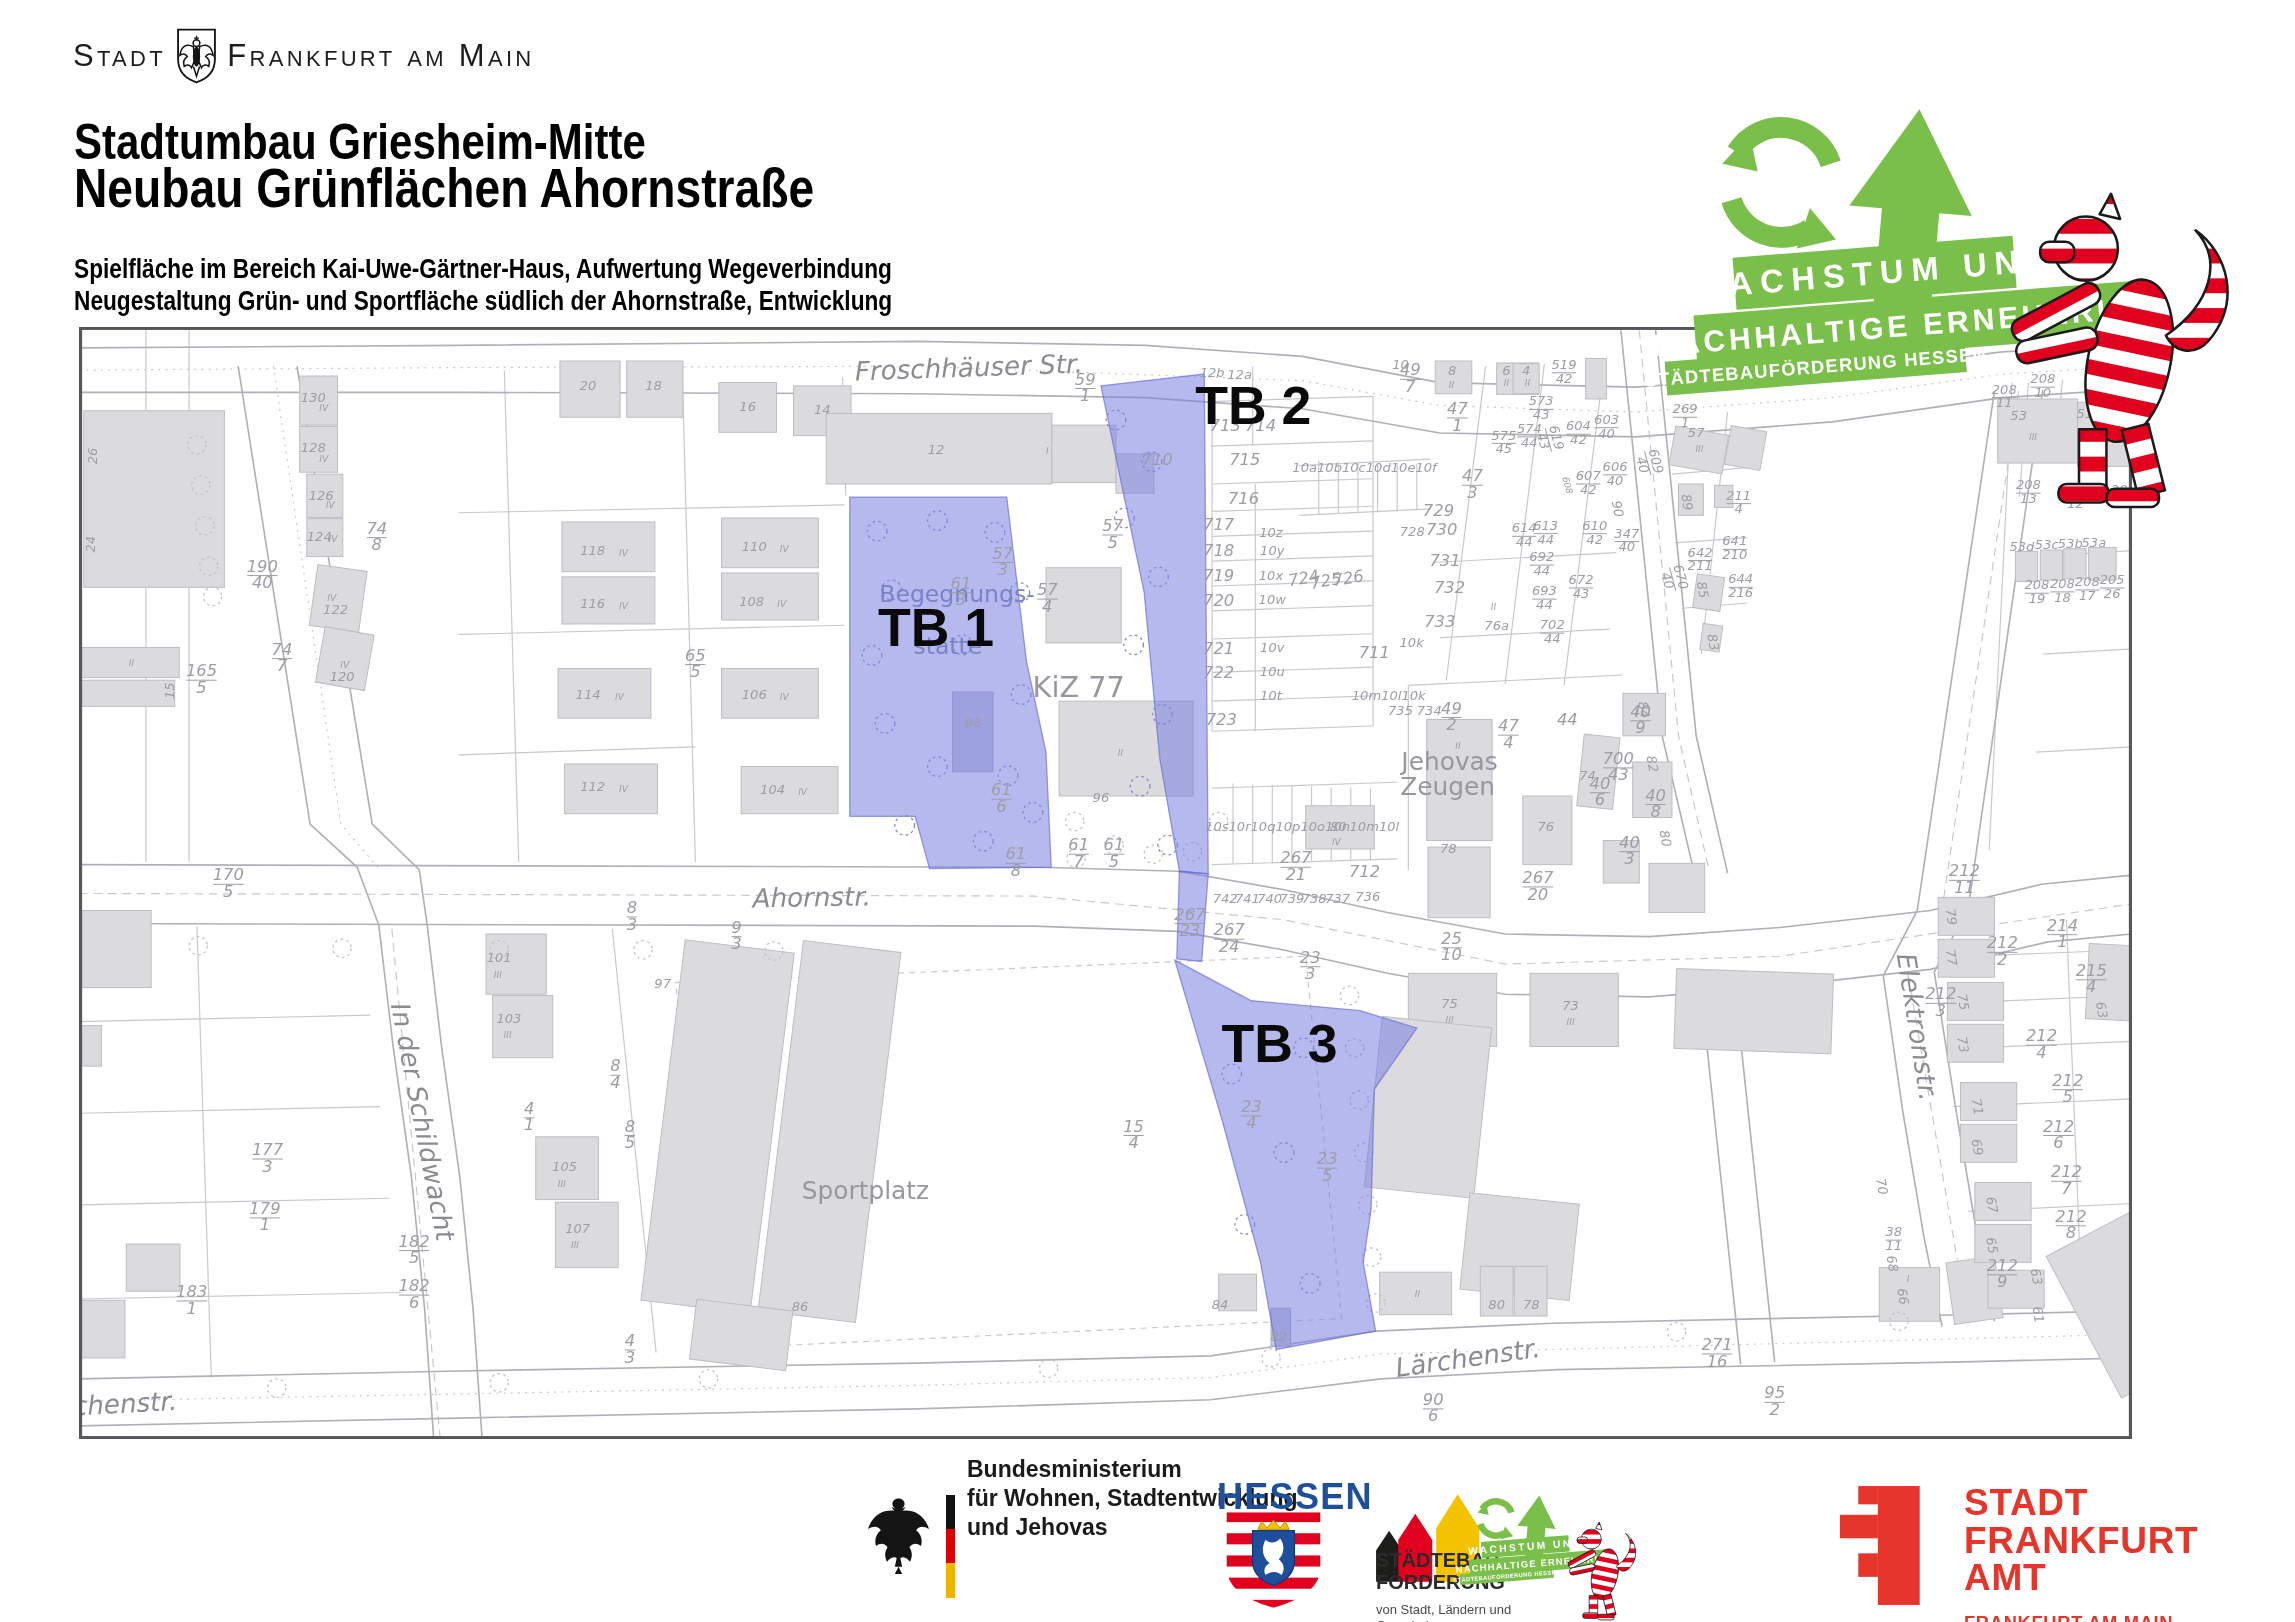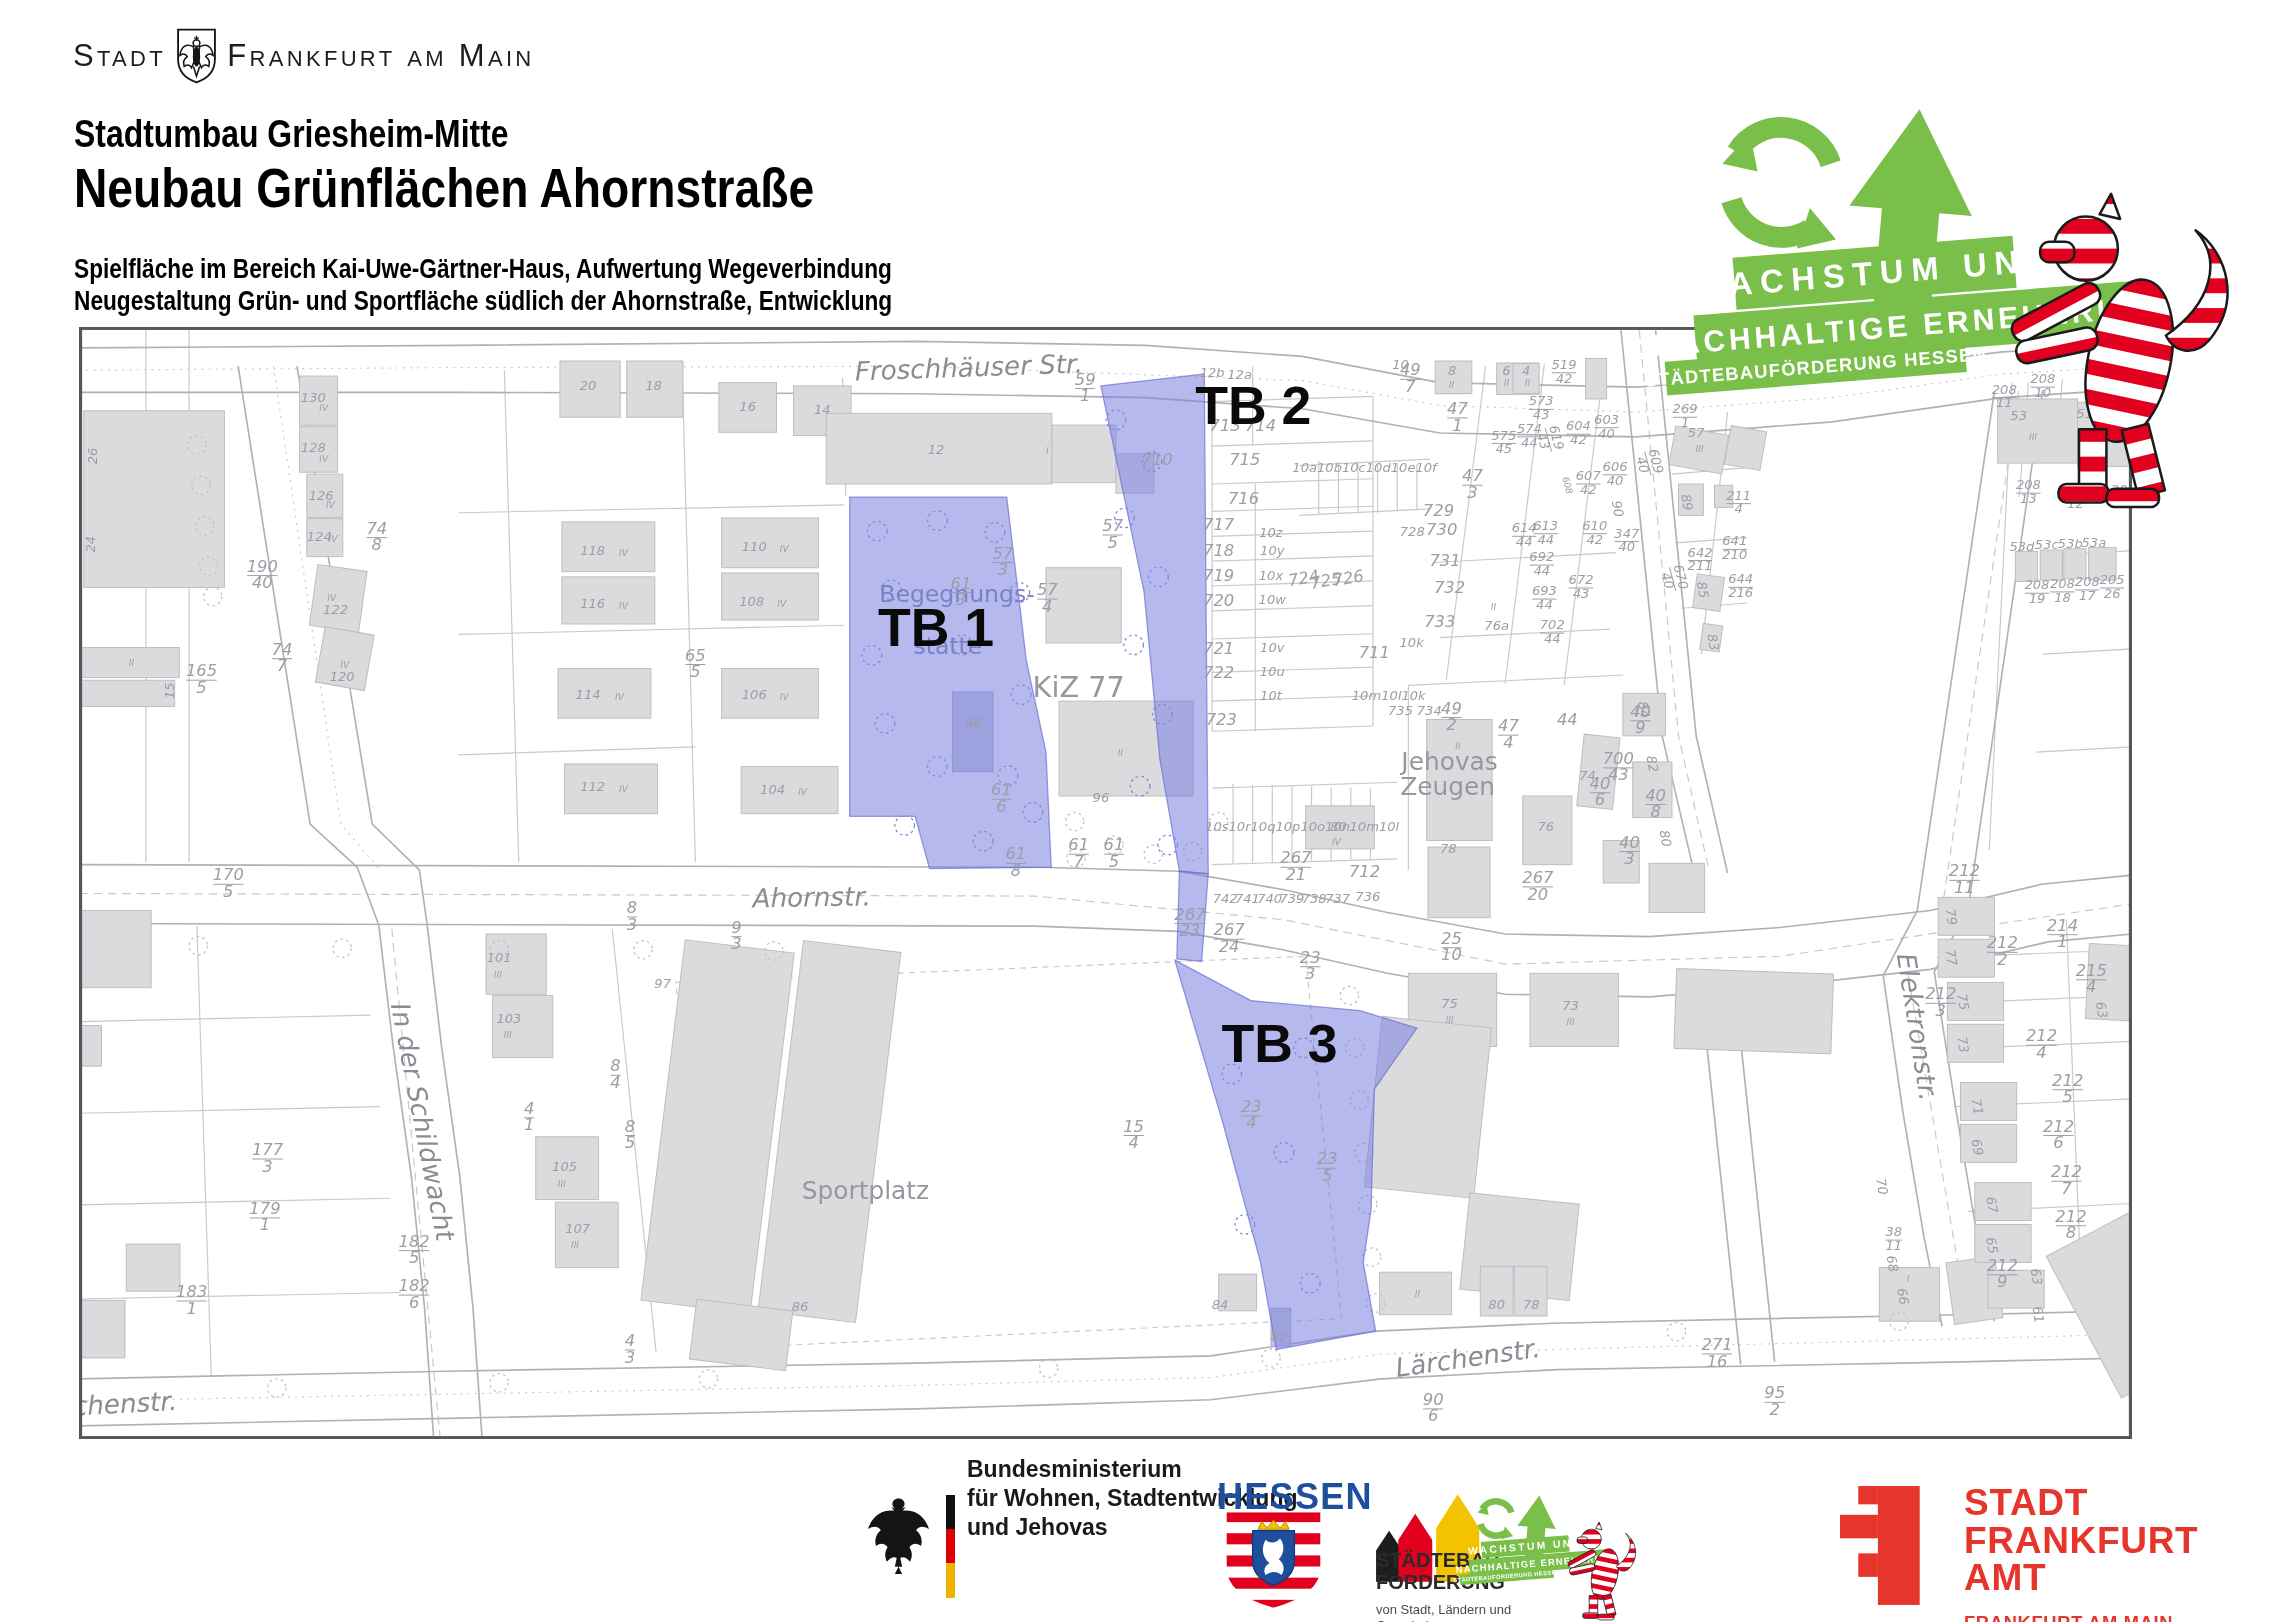--- a/index.html
+++ b/index.html
@@ -5,21 +5,21 @@
   html,body{margin:0;padding:0;}
   body{width:2295px;height:1622px;position:relative;overflow:hidden;background:#fff;
        font-family:"Liberation Sans",sans-serif;}
   .abs{position:absolute;}
   
   #city-logo{left:73px;top:23.6px;height:65px;display:flex;align-items:center;color:#1c1c1c;}
   #city-logo .word{font-family:"Liberation Sans",sans-serif;font-variant:small-caps;
         font-size:31px;letter-spacing:3.3px;color:#1d1d1d;}
   #city-logo svg{margin:0 9.2px;}
   .cond{display:inline-block;transform:scaleX(.84);transform-origin:0 50%;white-space:nowrap;}
-  #project-line{left:74px;top:113px;font-size:38px;font-weight:bold;color:#000;}
+  #project-line{left:74px;top:113px;font-size:50px;font-weight:bold;color:#000;}
   #main-title{left:74px;top:156px;font-size:55px;font-weight:bold;color:#000;}
   #subtitle{left:74px;top:254px;font-size:27px;font-weight:bold;color:#000;line-height:1.17;}
   
   #program-logo{position:absolute;left:1688px;top:101px;width:458px;height:307px;overflow:visible;z-index:5;}
   #footer-wachstum{position:absolute;left:1467px;top:1493px;width:143px;height:96px;}
   
   #map-wrap{left:79px;top:327px;width:2053px;height:1112px;}
   
   .flogo{position:absolute;}
   #bund-text{left:967px;top:1455px;font-size:23px;font-weight:bold;color:#1a1a1a;line-height:1.25;}

